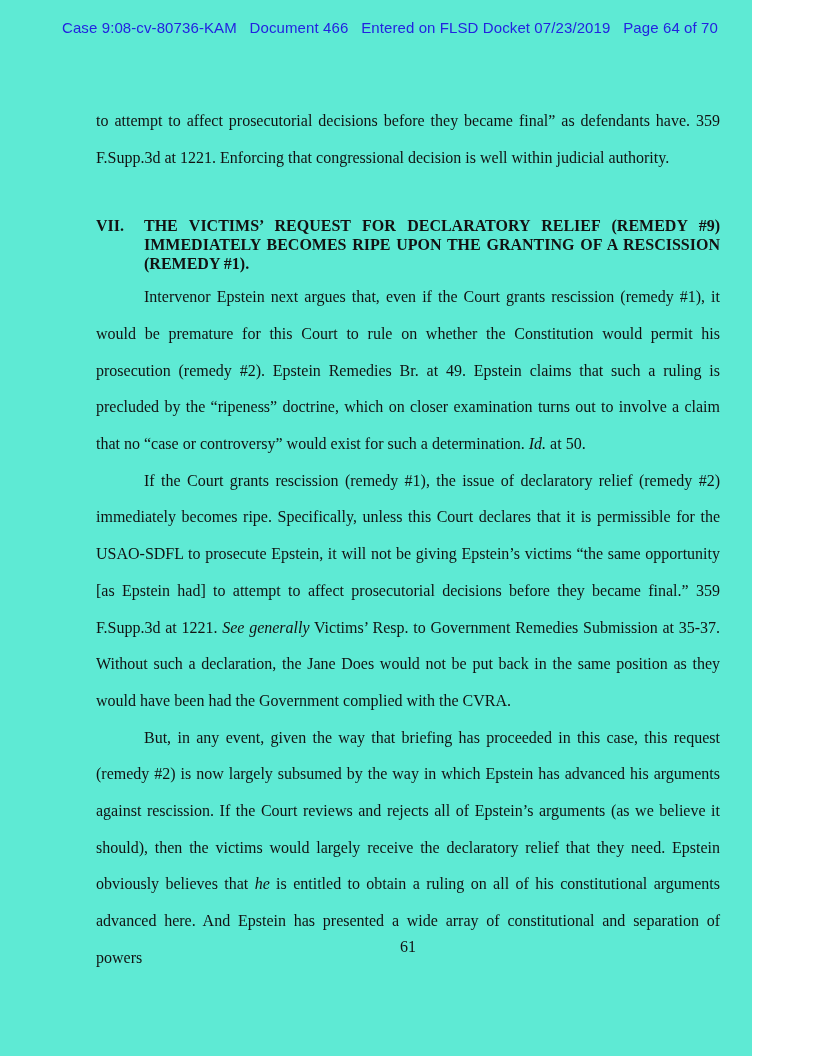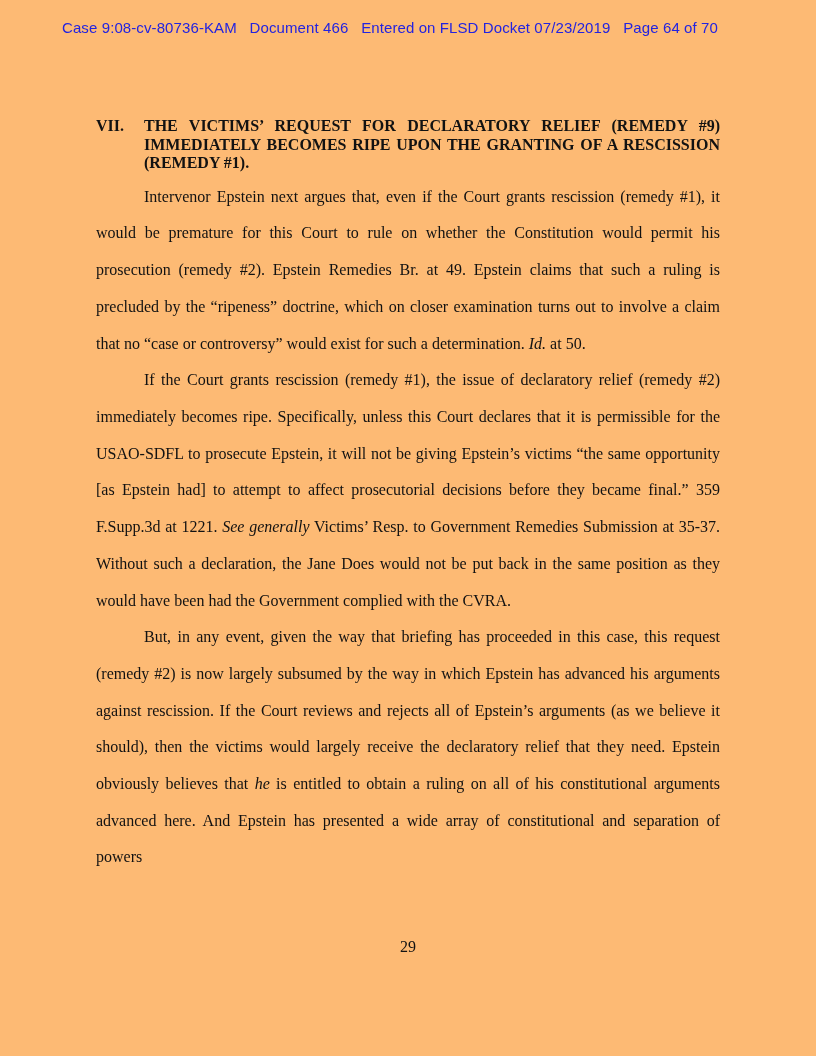--- a/index.html
+++ b/index.html
@@ -1,20 +1,20 @@
 <!DOCTYPE html>
 <html><head>
 <meta charset="utf-8">
 <style>
   html, body { margin: 0; padding: 0; background: #ffffff; }
   .page {
     position: relative;
-    width: 816px;
+    width: 752px;
     height: 1056px;
-    background: #fdba74;
+    background: #5eead4;
     font-family: "Liberation Serif", serif;
     color: #121212;
     overflow: hidden;
   }
   .case-header {
     position: absolute;
     top: 19px;
     left: 62px;
     font-family: "Liberation Sans", sans-serif;
     font-size: 15px;
@@ -27,21 +27,21 @@
     left: 96px;
     width: 624px;
     font-size: 16px;
     line-height: 36.7px;
     text-align: justify;
   }
   .doc-body p { margin: 0; }
   .doc-body p.indent { text-indent: 48px; }
   .section-heading {
     position: relative;
-    margin: 14px 0 6px 0;
+    margin: 41px 0 6px 0;
     padding-left: 48px;
     font-weight: bold;
     line-height: 18.6px;
     text-align: justify;
   }
   .section-heading .heading-number {
     position: absolute;
     left: 0;
     top: 0;
     font-weight: bold;
@@ -57,29 +57,30 @@
 </style>
 </head>
 <body>
 
 <div class="page">
 
   <div class="case-header" style="color: rgb(35, 35, 224);">Case 9:08-cv-80736-KAM   Document 466   Entered on FLSD Docket 07/23/2019   Page 64 of 70</div>
 
   <div class="doc-body">
 
+    <p><span>to attempt to affect prosecutorial decisions before they became final” as defendants have.  359 F.Supp.3d at 1221.  Enforcing that congressional decision is well within judicial authority.</span></p>
 
     <div class="section-heading">
       <span class="heading-number">VII.</span>
       <span>THE VICTIMS’ REQUEST FOR DECLARATORY RELIEF (REMEDY #9) IMMEDIATELY BECOMES RIPE UPON THE GRANTING OF A RESCISSION (REMEDY #1).</span>
     </div>
 
     <p class="indent"><span>Intervenor Epstein next argues that, even if the Court grants rescission (remedy #1), it would be premature for this Court to rule on whether the Constitution would permit his prosecution (remedy #2).  Epstein Remedies Br. at 49.  Epstein claims that such a ruling is precluded by the “ripeness” doctrine, which on closer examination turns out to involve a claim that no “case or controversy” would exist for such a determination.  </span><span style="font-style: italic;">Id.</span><span> at 50.</span></p>
 
     <p class="indent"><span>If the Court grants rescission (remedy #1), the issue of declaratory relief (remedy #2) immediately becomes ripe.  Specifically, unless this Court declares that it is permissible for the USAO-SDFL to prosecute Epstein, it will not be giving Epstein’s victims “the same opportunity [as Epstein had] to attempt to affect prosecutorial decisions before they became final.”  359 F.Supp.3d at 1221.  </span><span style="font-style: italic;">See generally</span><span> Victims’ Resp. to Government Remedies Submission at 35-37.  Without such a declaration, the Jane Does would not be put back in the same position as they would have been had the Government complied with the CVRA.</span></p>
 
     <p class="indent"><span>But, in any event, given the way that briefing has proceeded in this case, this request (remedy #2) is now largely subsumed by the way in which Epstein has advanced his arguments against rescission.  If the Court reviews and rejects all of Epstein’s arguments (as we believe it should), then the victims would largely receive the declaratory relief that they need.  Epstein obviously believes that </span><span style="font-style: italic;">he</span><span> is entitled to obtain a ruling on all of his constitutional arguments advanced here.  And Epstein has presented a wide array of constitutional and separation of powers</span></p>
 
   </div>
 
-  <div class="page-footer">29</div>
+  <div class="page-footer">61</div>
 
 </div>
 
 </body></html>

